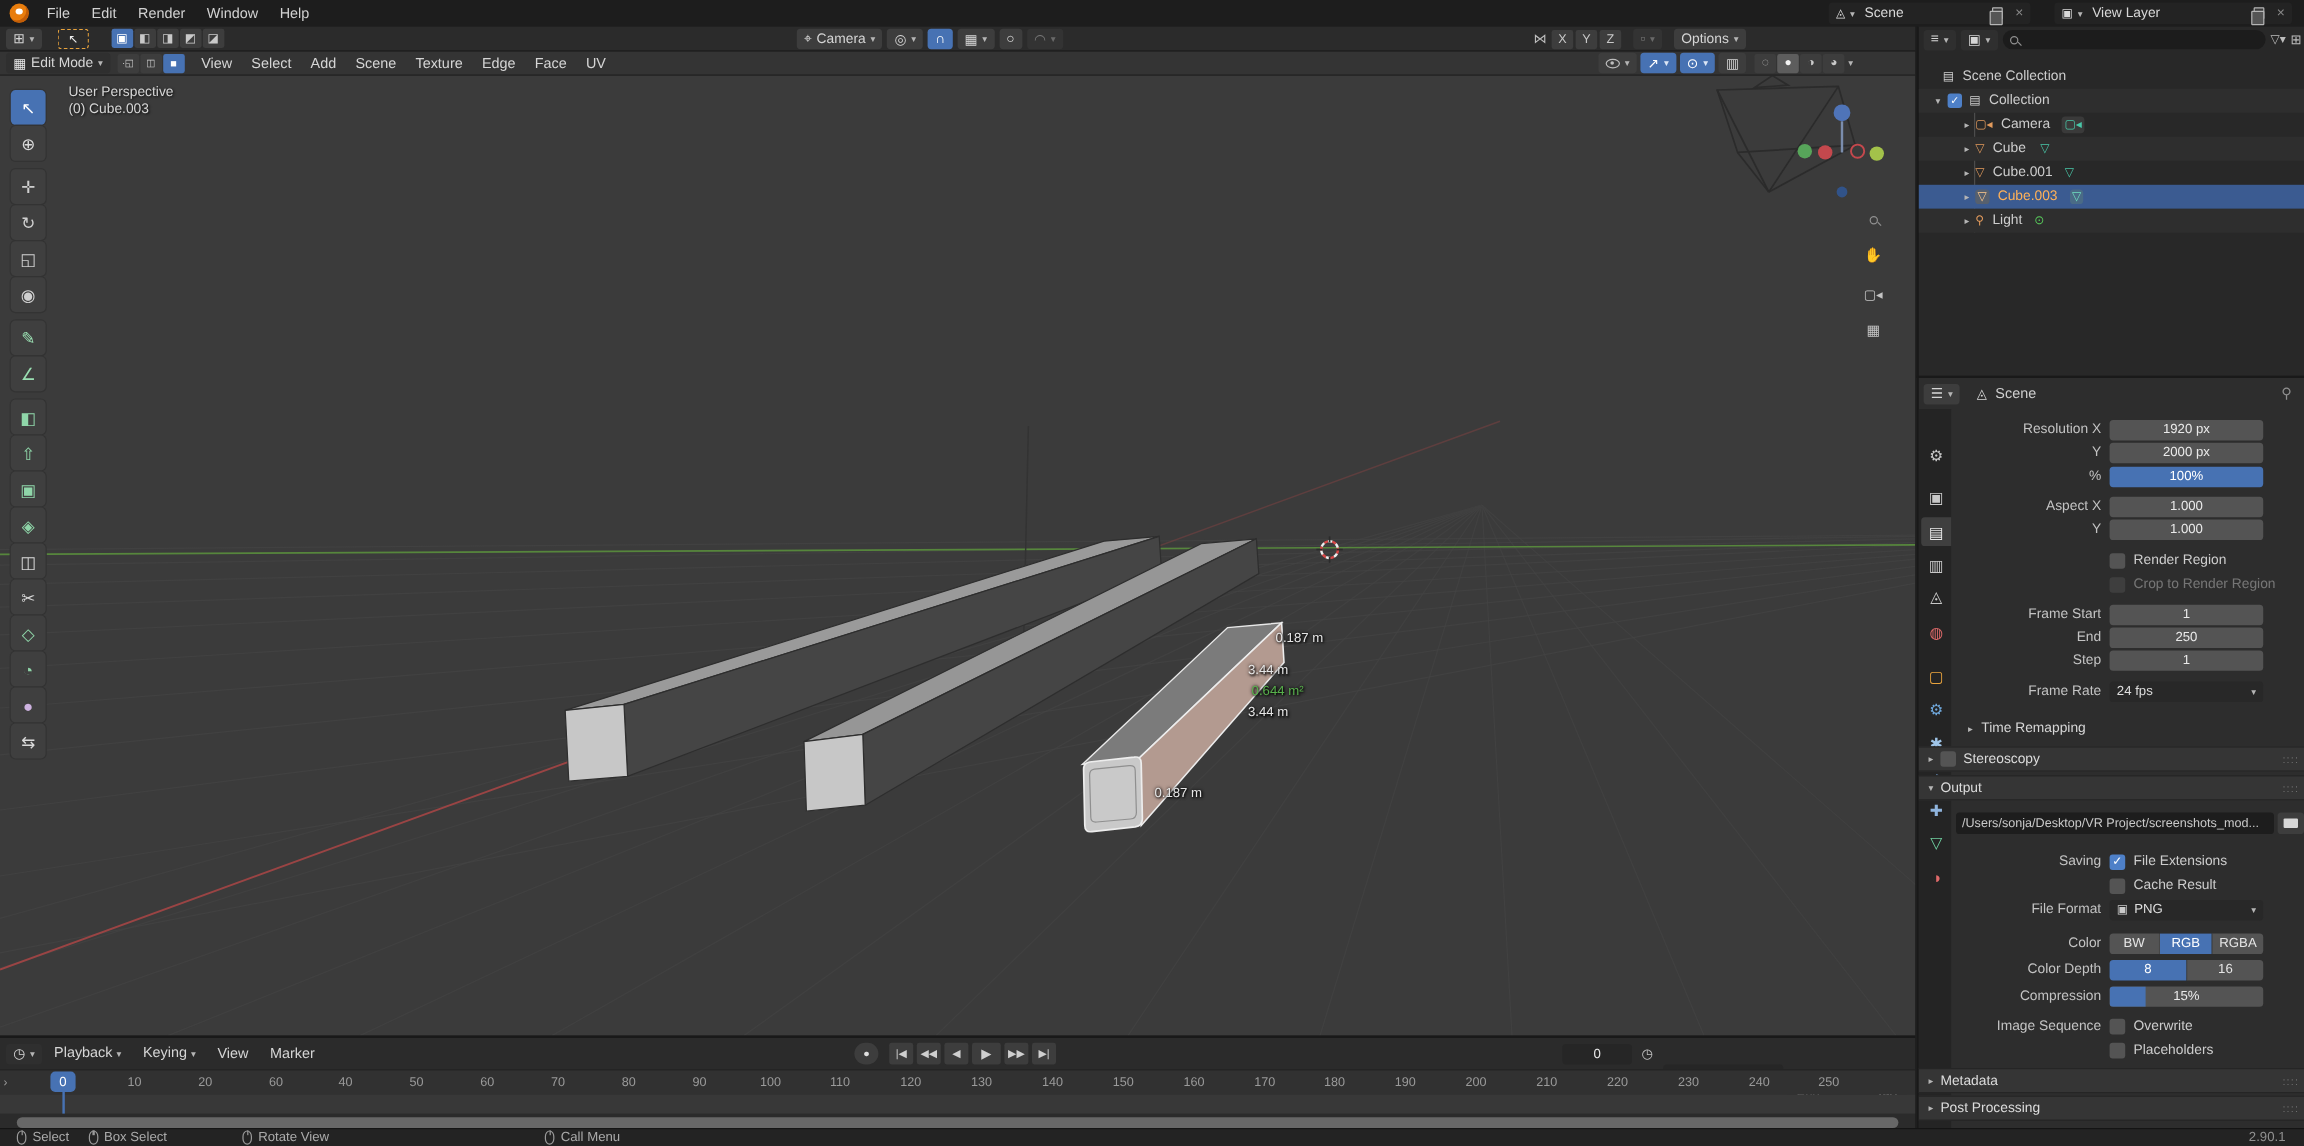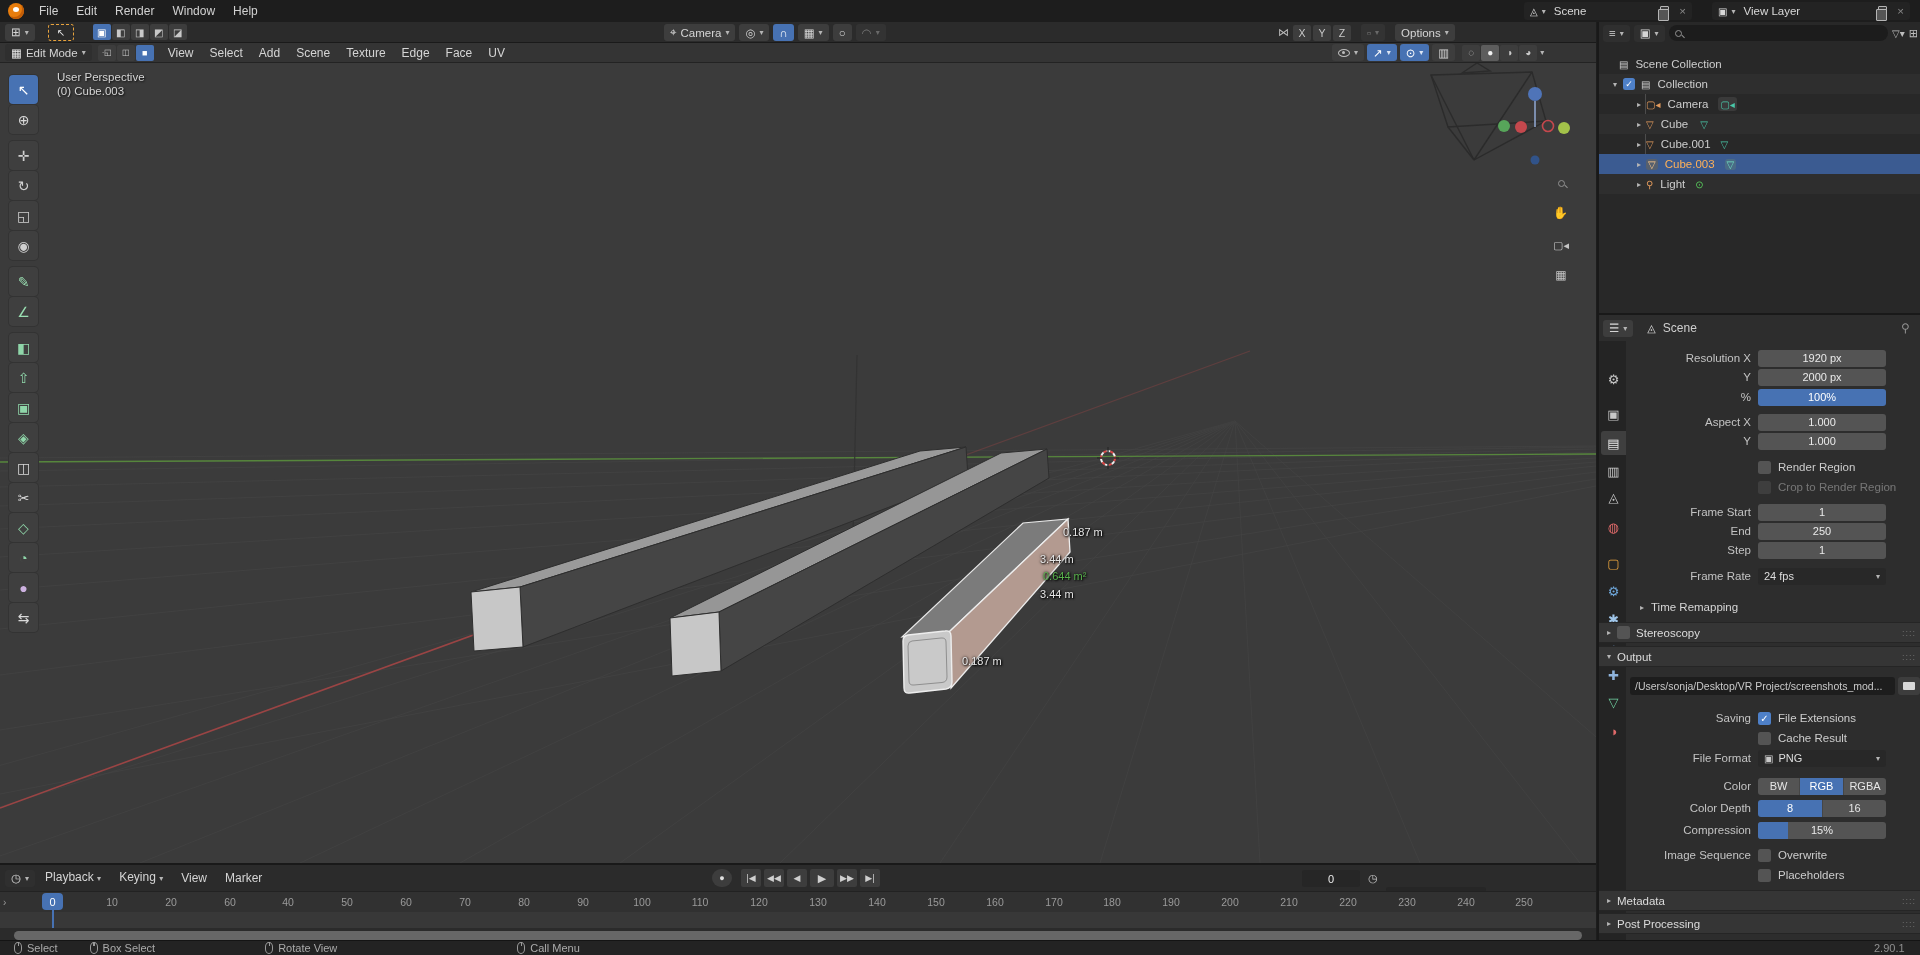--- a/index.html
+++ b/index.html
@@ -622,25 +622,25 @@
     </div>
   <span class="abs" style="left:3px;top:32px;color:#9a9a9a;font-size:10px">›</span>
   <div class="abs" style="left:14px;top:66px;width:1568px;height:9px;background:#676767;border-radius:5px"></div>
 </div>
 
 <div id="statusbar" class="abs">
   <span class="flex" style="margin-left:14px">
       <span class="mouse"></span>
       <span class="sbtxt">Select</span>
     </span>
-  <span class="flex" style="margin-left:32px">
+  <span class="flex" style="margin-left:16px">
       <span class="mouse"></span>
       <span class="sbtxt">Box Select</span>
     </span>
-  <span class="flex" style="margin-left:110px">
+  <span class="flex" style="margin-left:63px">
       <span class="mouse"></span>
       <span class="sbtxt">Rotate View</span>
     </span>
   <span class="flex" style="margin-left:180px">
       <span class="mouse"></span>
       <span class="sbtxt">Call Menu</span>
     </span>
   <span class="sbtxt abs" style="left:1874px;color:#909090">2.90.1</span>
 </div>
 

